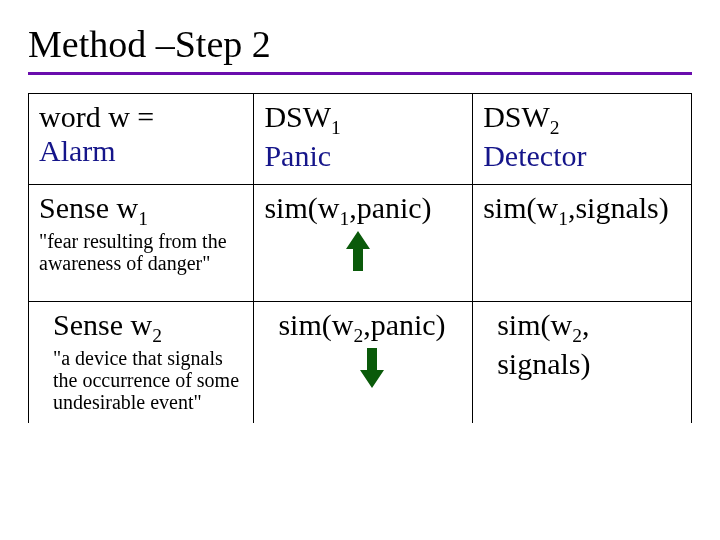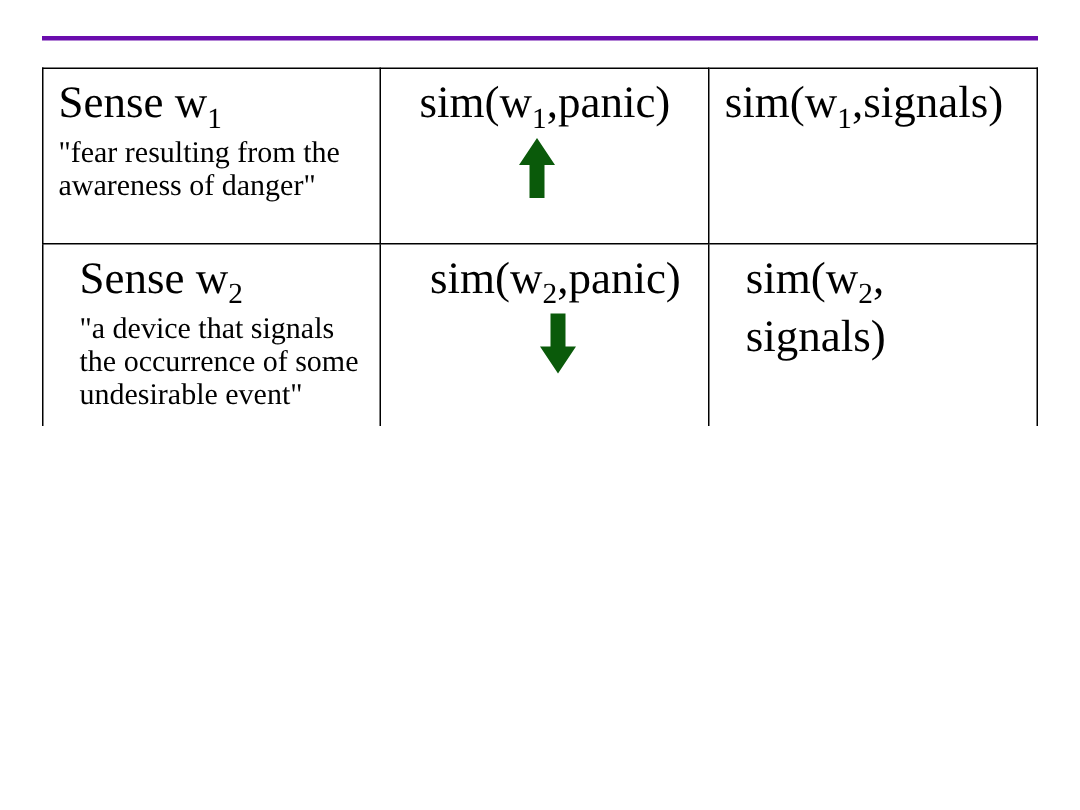--- a/index.html
+++ b/index.html
@@ -46,45 +46,60 @@
     border-bottom: none;
     padding-left: 24px;
   }
   .col0 { width: 34%; }
   .col1 { width: 33%; }
   .col2 { width: 33%; }
   .small { font-size: 20px; line-height: 1.1; display: block; }
   .blue { color: #15158a; }
   .sub { font-size: 0.65em; vertical-align: sub; }
   .cellwrap { position: relative; min-height: 100px; }
-  .cellcontent { min-height: 40px; text-align: center; }
+  .cellcontent { min-height: 40px; }
   .arrow {
     position: absolute;
     left: 80px;
     width: 28px;
     height: 44px;
   }
   .arrow.up { top: 38px; }
   .arrow.down { top: 38px; }
   .arrow svg { width: 100%; height: 100%; display: block; }
 </style>
 </head>
 <body>
 
 <div class="slide">
+  <h1 class="title">Method –Step 2</h1>
   <hr class="rule">
 
   <table class="grid">
     <colgroup>
       <col class="col0">
         <col class="col1">
         <col class="col2">
     </colgroup>
 
     <tbody>
+        <tr>
+      <td>
+        <span>word w =</span><br>
+        <span class="blue">Alarm</span>
+      </td>
+      <td>
+        <span>DSW</span><span class="sub">1</span><br>
+        <span class="blue">Panic</span>
+      </td>
+      <td>
+        <span>DSW</span><span class="sub">2</span><br>
+        <span class="blue">Detector</span>
+      </td>
+    </tr>
 
     <tr>
       <td>
         <span>Sense w</span><span class="sub">1</span><span> </span><span class="small">"fear resulting from the awareness of danger"</span>
       </td>
       <td>
         <div class="cellwrap">
           <div class="cellcontent">
             <span>sim(w</span><span class="sub">1</span><span>,panic)</span>
           </div>

